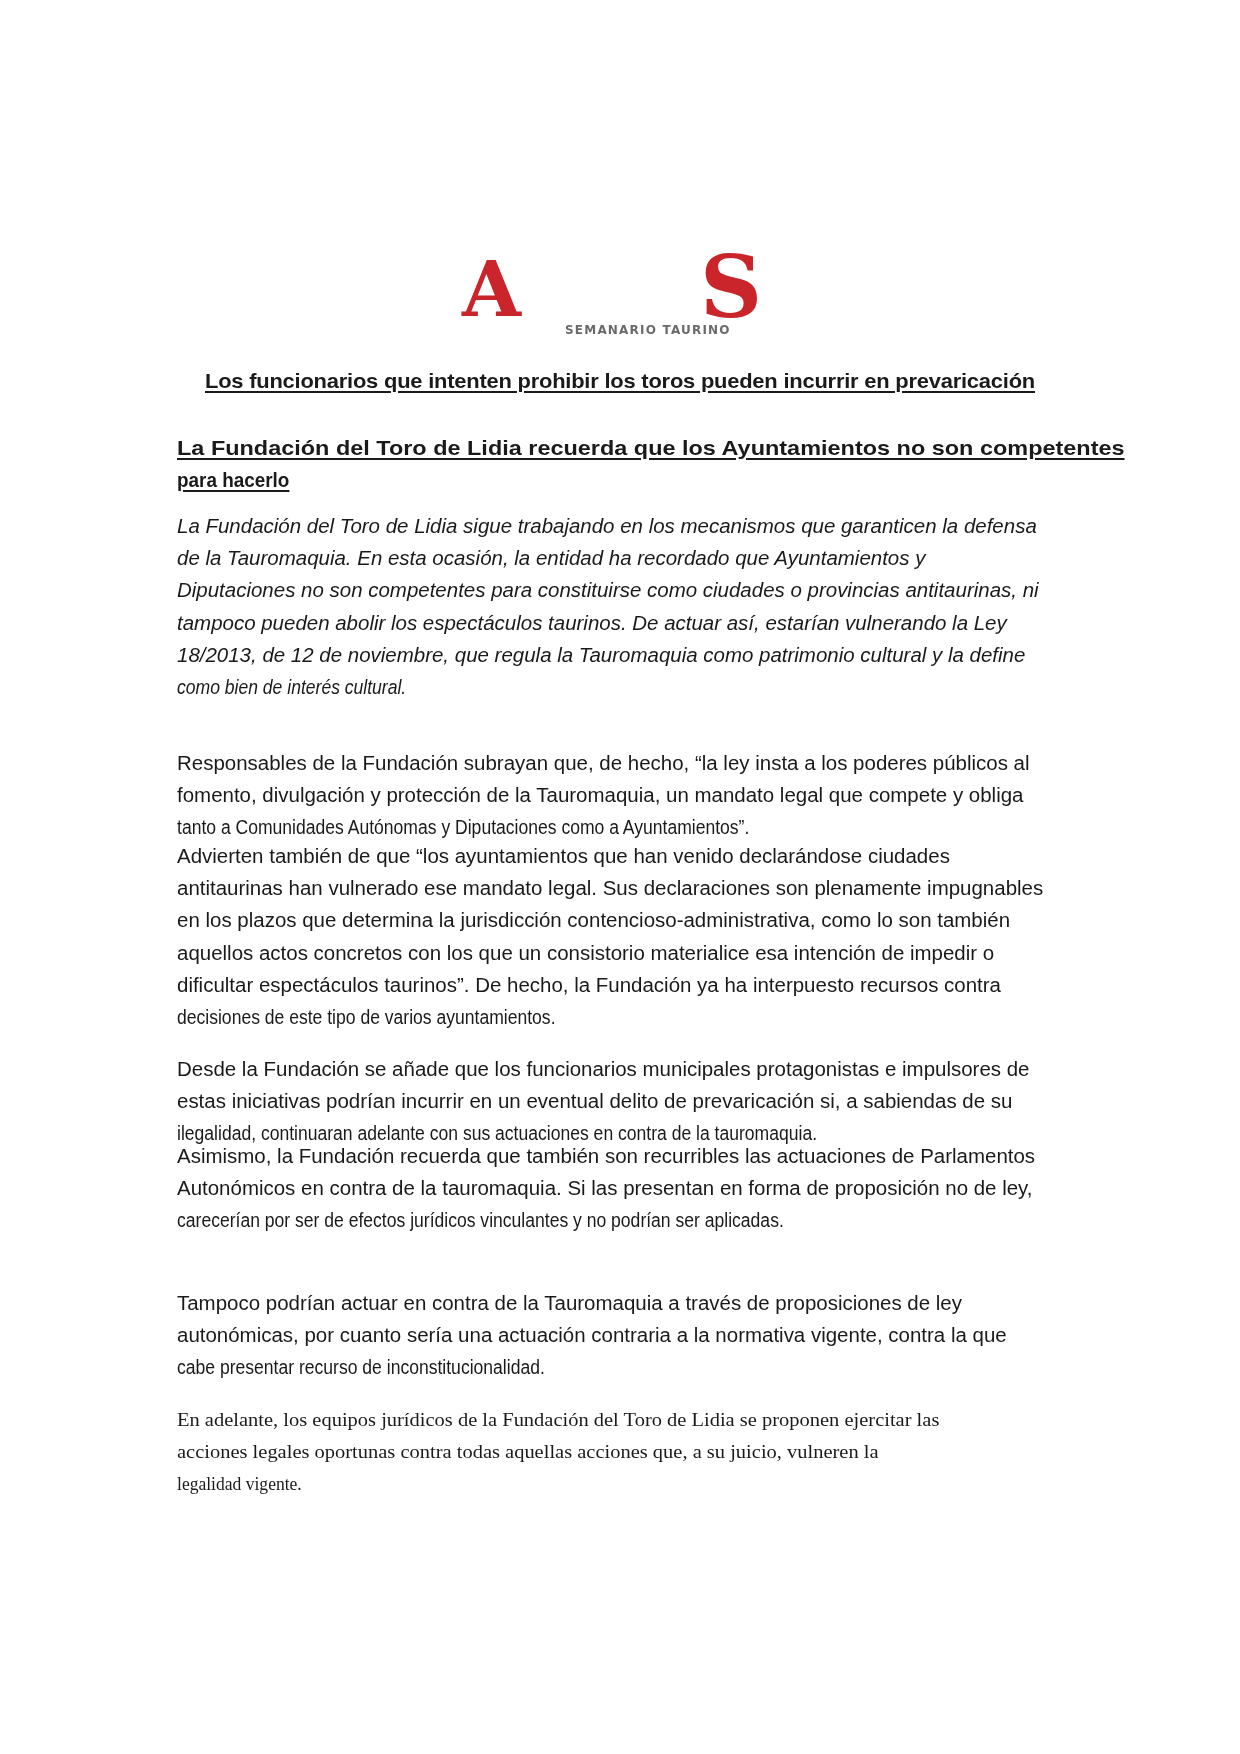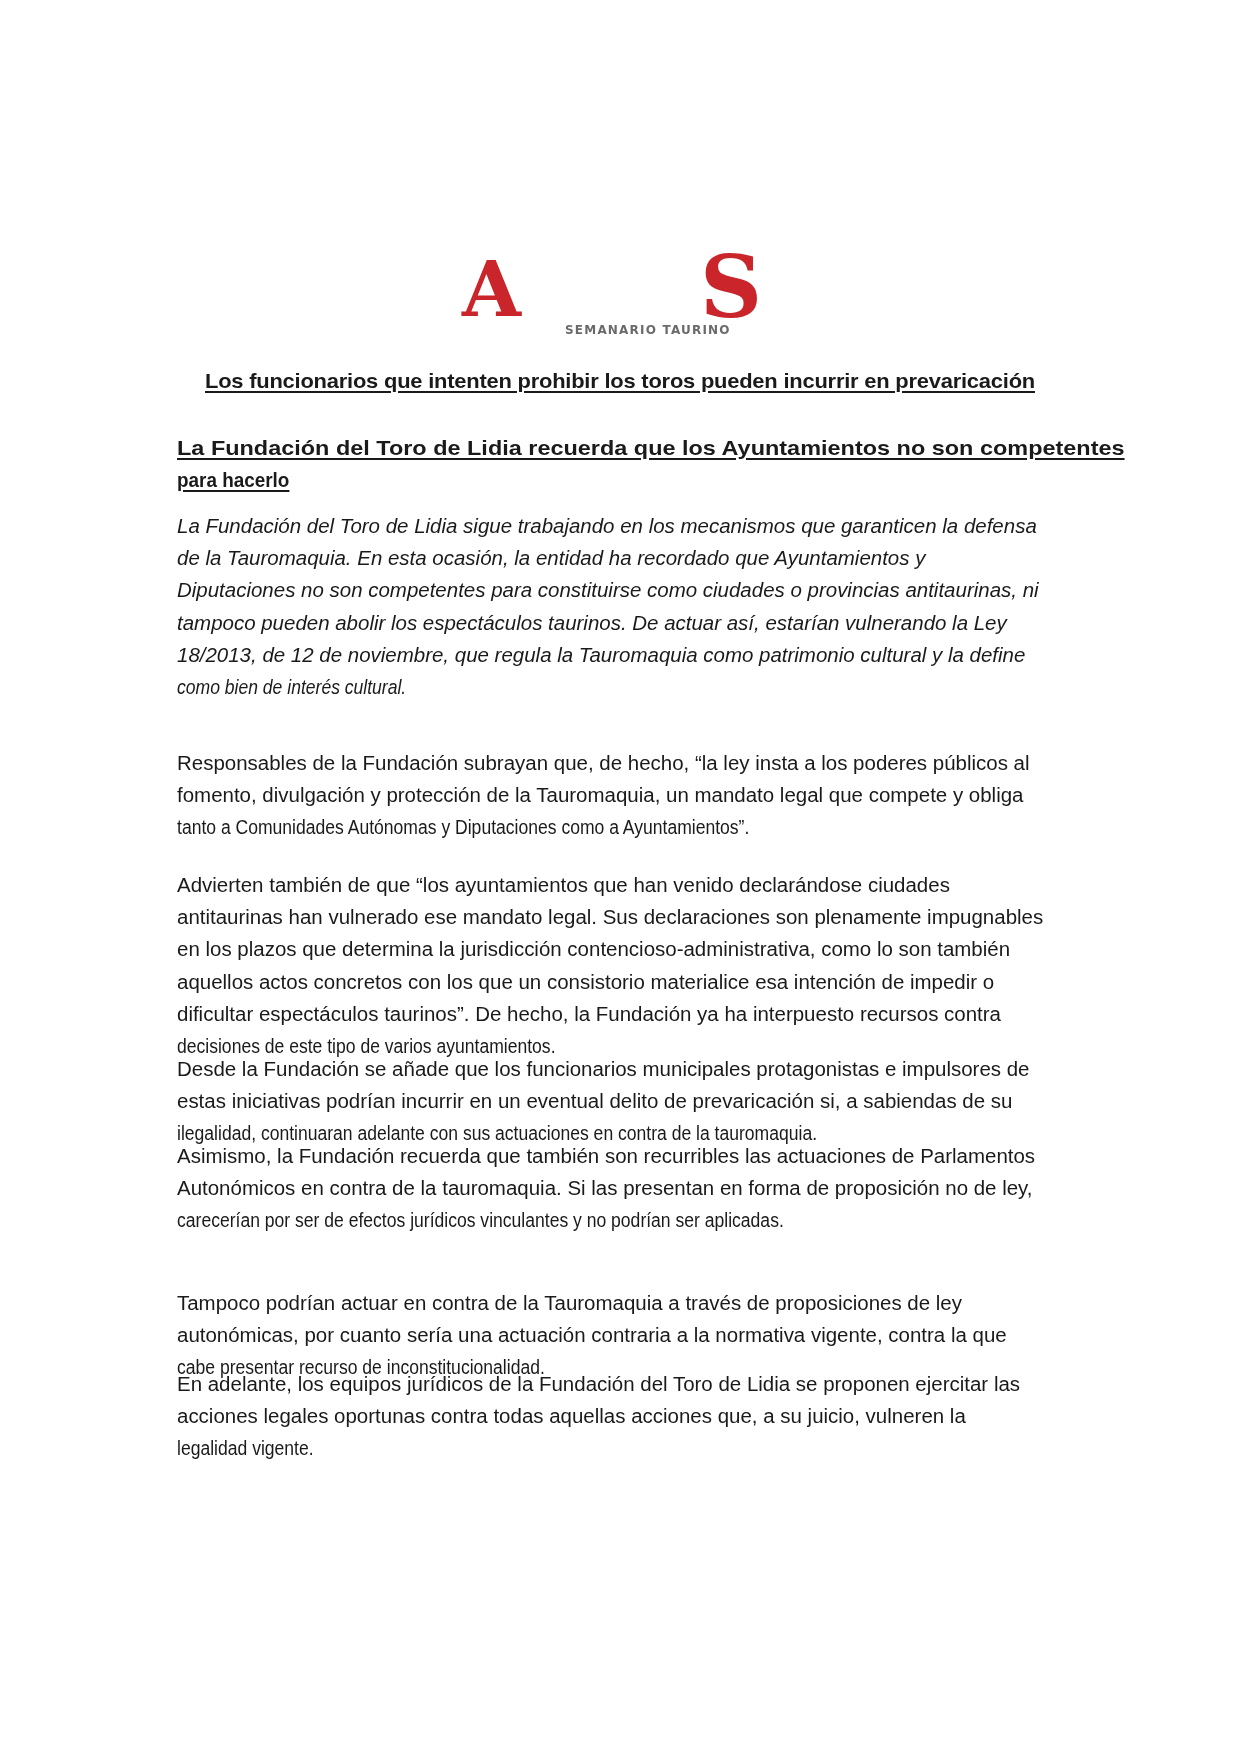--- a/index.html
+++ b/index.html
@@ -161,21 +161,21 @@
       <span class="line" style="display: block; transform: scaleX(1.05); text-align-last: left;">18/2013, de 12 de noviembre, que regula la Tauromaquia como patrimonio cultural y la define</span>
       <span class="line last" style="display: block; transform: scaleX(0.9); text-align-last: left;">como bien de interés cultural.</span>
     </div>
 
     <div class="para" style="top: 723px; margin-top: 24px;">
       <span class="line" style="display: block; transform: scaleX(1.05); text-align-last: left;">Responsables de la Fundación subrayan que, de hecho, “la ley insta a los poderes públicos al</span>
       <span class="line" style="display: block; transform: scaleX(1.05); text-align-last: left;">fomento, divulgación y protección de la Tauromaquia, un mandato legal que compete y obliga</span>
       <span class="line last" style="display: block; transform: scaleX(0.9); text-align-last: left;">tanto a Comunidades Autónomas y Diputaciones como a Ayuntamientos”.</span>
     </div>
 
-    <div class="para" style="top: 840px; margin-top: 29px;">
+    <div class="para" style="top: 840px;">
       <span class="line" style="display: block; transform: scaleX(1.05); text-align-last: left;">Advierten también de que “los ayuntamientos que han venido declarándose ciudades</span>
       <span class="line" style="display: block; transform: scaleX(1.05); text-align-last: left;">antitaurinas han vulnerado ese mandato legal. Sus declaraciones son plenamente impugnables</span>
       <span class="line" style="display: block; transform: scaleX(1.05); text-align-last: left;">en los plazos que determina la jurisdicción contencioso-administrativa, como lo son también</span>
       <span class="line" style="display: block; transform: scaleX(1.05); text-align-last: left;">aquellos actos concretos con los que un consistorio materialice esa intención de impedir o</span>
       <span class="line" style="display: block; transform: scaleX(1.05); text-align-last: left;">dificultar espectáculos taurinos”. De hecho, la Fundación ya ha interpuesto recursos contra</span>
       <span class="line last" style="display: block; transform: scaleX(0.9); text-align-last: left;">decisiones de este tipo de varios ayuntamientos.</span>
     </div>
 
     <div class="para" style="top: 1053px;">
       <span class="line" style="display: block; transform: scaleX(1.05); text-align-last: left;">Desde la Fundación se añade que los funcionarios municipales protagonistas e impulsores de</span>
@@ -188,19 +188,19 @@
       <span class="line" style="display: block; transform: scaleX(1.05); text-align-last: left;">Autonómicos en contra de la tauromaquia. Si las presentan en forma de proposición no de ley,</span>
       <span class="line last" style="display: block; transform: scaleX(0.9); text-align-last: left;">carecerían por ser  de efectos jurídicos vinculantes y no podrían ser aplicadas.</span>
     </div>
 
     <div class="para" style="top: 1287px;">
       <span class="line" style="display: block; transform: scaleX(1.05); text-align-last: left;">Tampoco podrían actuar en contra de la Tauromaquia a través de proposiciones de ley</span>
       <span class="line" style="display: block; transform: scaleX(1.05); text-align-last: left;">autonómicas, por cuanto sería una actuación contraria a la normativa vigente, contra la que</span>
       <span class="line last" style="display: block; transform: scaleX(0.9); text-align-last: left;">cabe presentar recurso de inconstitucionalidad.</span>
     </div>
 
-    <div class="para" style="top: 1368px;">
+    <div class="para" style="top: 1404px; font-family: Liberation Serif, serif;">
       <span class="line" style="display: block; transform: scaleX(1.05); text-align-last: left;">En adelante, los equipos jurídicos de la Fundación del Toro de Lidia se proponen ejercitar las</span>
       <span class="line" style="display: block; transform: scaleX(1.05); text-align-last: left;">acciones legales oportunas contra todas aquellas acciones que, a su juicio, vulneren la</span>
       <span class="line last" style="display: block; transform: scaleX(0.9); text-align-last: left;">legalidad vigente.</span>
     </div>
   </div>
 </div>
 
 </body></html>

